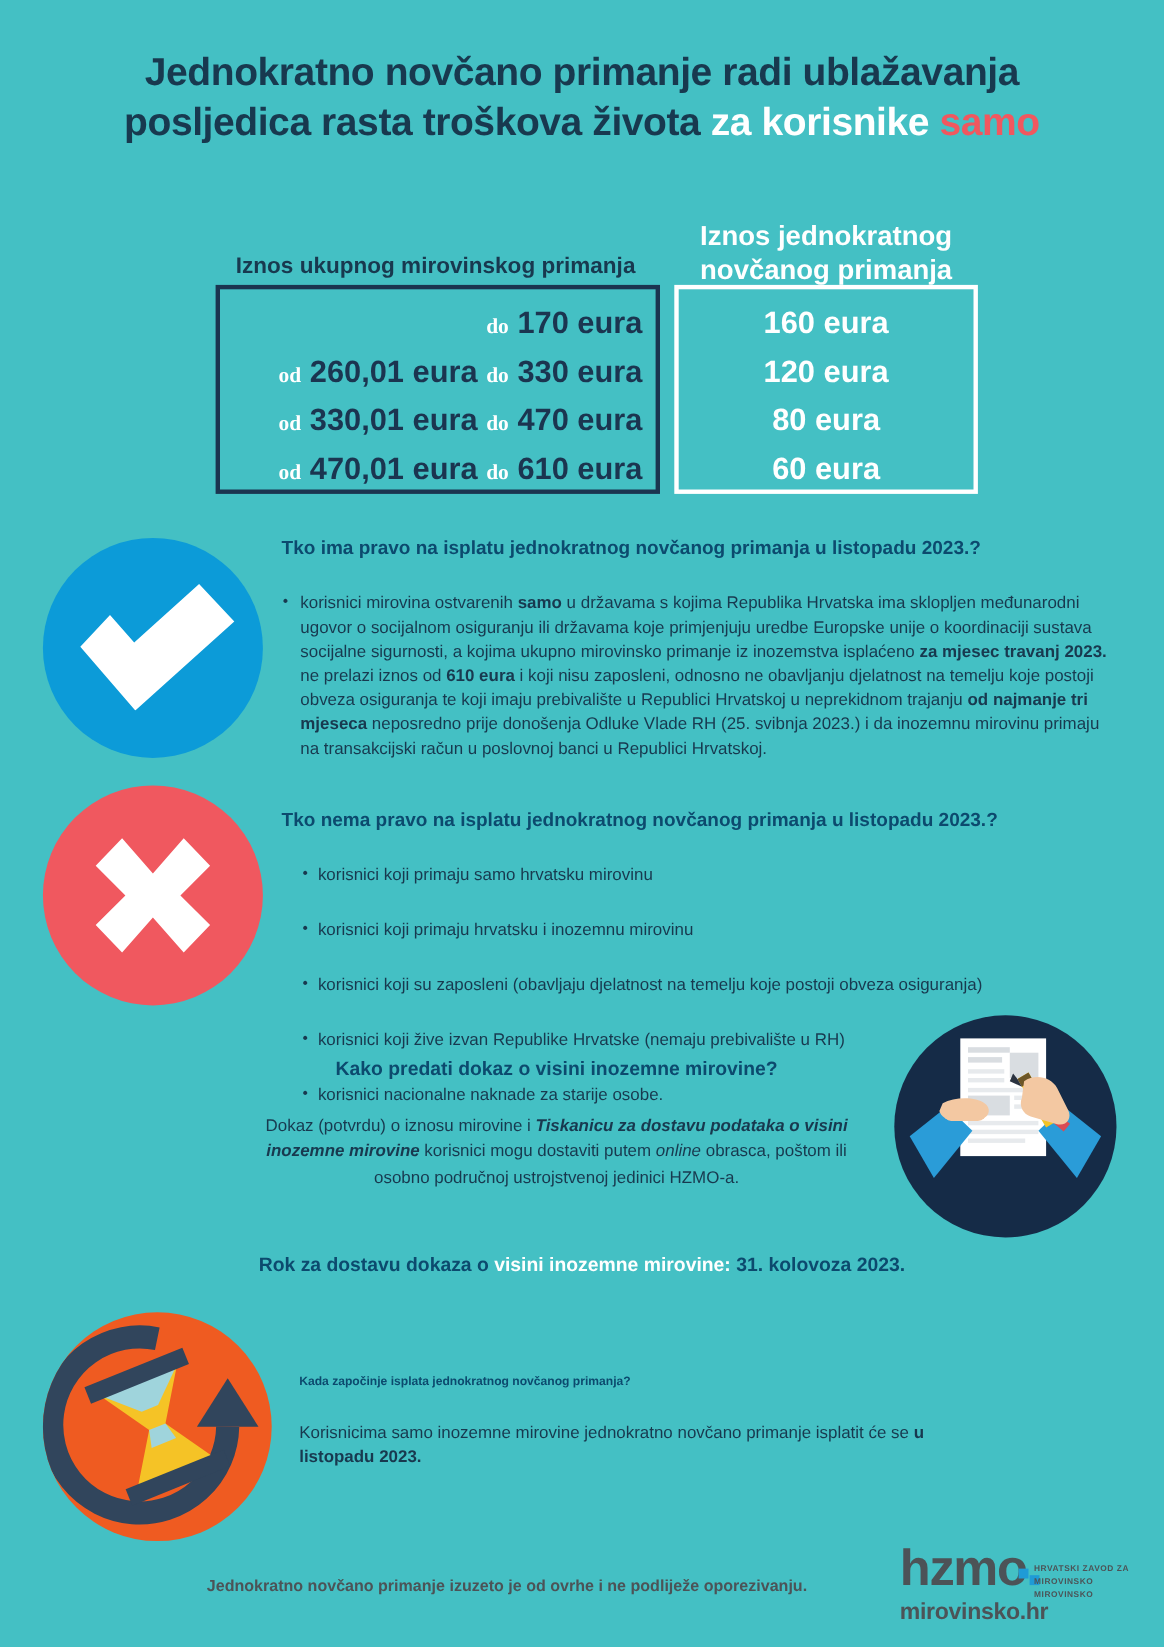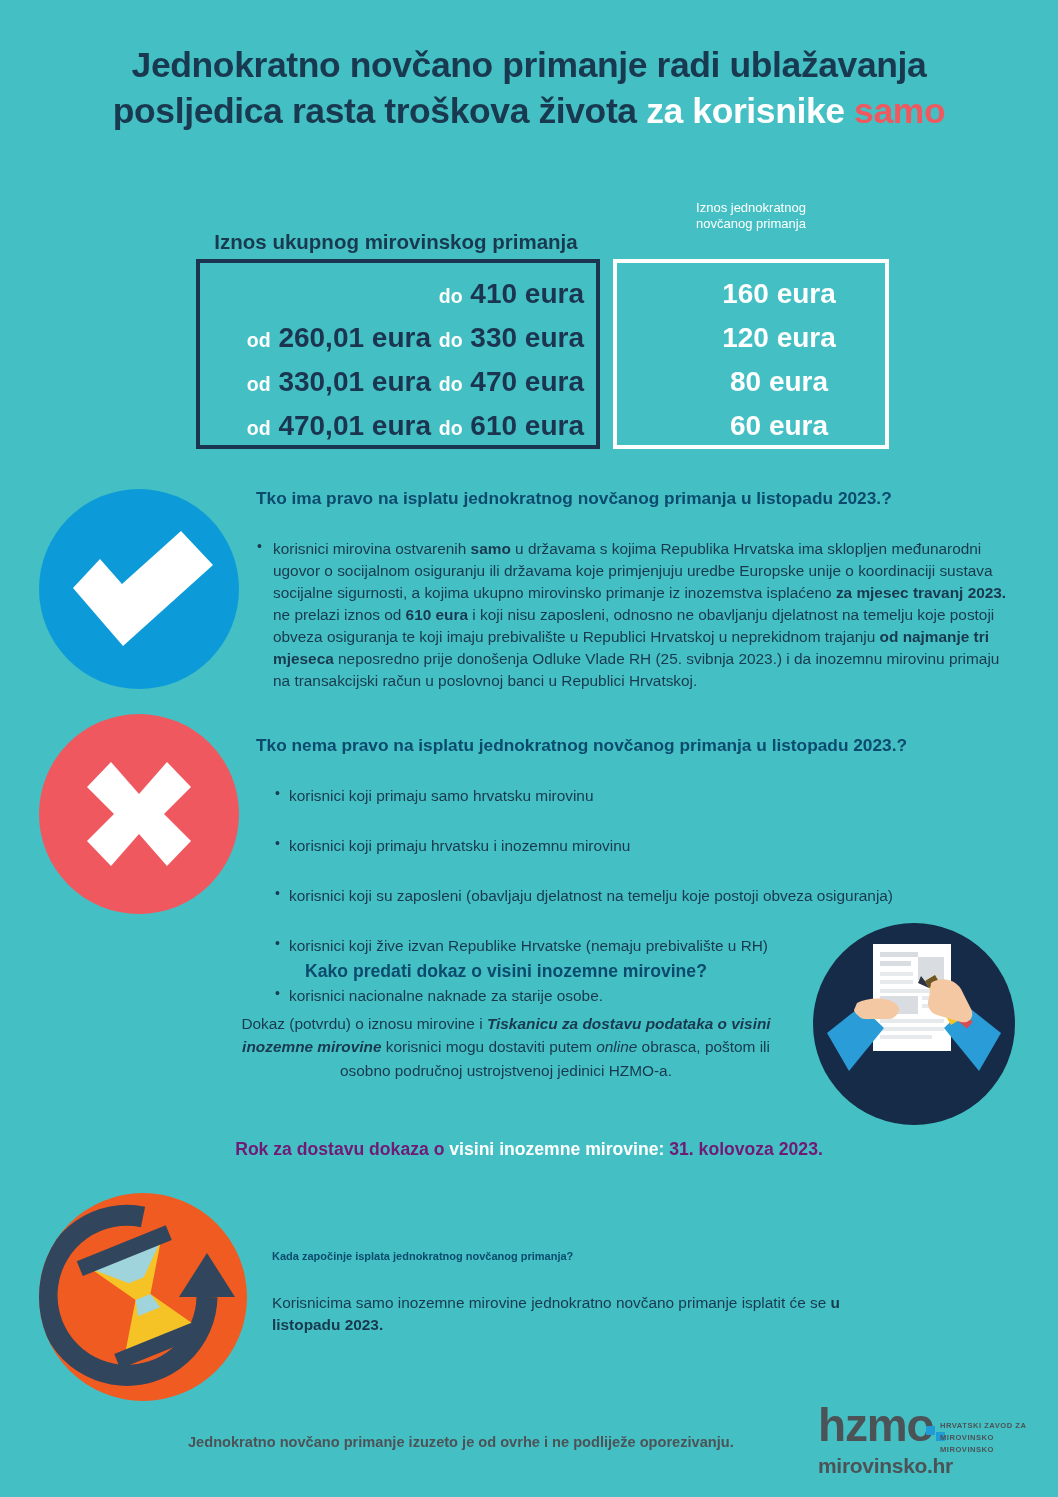--- a/index.html
+++ b/index.html
@@ -25,47 +25,47 @@
 
   
   .tbl{ position:absolute; left:0; top:196px; width:1058px; height:270px; }
 
   .hdr-left{
     position:absolute; left:193px; top:34px; width:406px; text-align:center;
     font-weight:bold; font-size:20.5px; color:#18394f; line-height:1.2;
   }
   .hdr-right{
     position:absolute; left:614px; top:4px; width:274px; text-align:center;
-    font-weight:normal; font-size:13px; color:#ffffff; line-height:1.25;
+    font-weight:bold; font-size:25px; color:#ffffff; line-height:1.25;
   }
 
   .box-left{
     position:absolute; left:196px; top:63px; width:404px; height:190px;
     border:4px solid #1b3550;
   }
   .box-right{
     position:absolute; left:613px; top:63px; width:276px; height:190px;
     border:4px solid #ffffff;
   }
 
   .rows-left{
     position:absolute; left:196px; top:63px; width:404px; height:190px;
     padding:14px 16px 0 10px;
     display:flex; flex-direction:column; justify-content:flex-start; gap:3px;
   }
   .rows-left .r{
     text-align:right; white-space:nowrap;
     font-size:28px; font-weight:bold; color:#1b3550; line-height:1.47;
   }
-  .rows-left .r .p{ color:#ffffff; font-size:19.5px; font-weight:bold; }
+  .rows-left .r .p{ color:#ffffff; font-size:19.5px; font-weight:bold;font-family:Liberation Serif, serif; }
 
   .rows-right{
     position:absolute; left:613px; top:63px; width:276px; height:190px;
     padding:14px 0 0 0;
-    display:flex; flex-direction:column; justify-content:flex-start; gap:3px;margin-left:28px;
+    display:flex; flex-direction:column; justify-content:flex-start; gap:3px;
   }
   .rows-right .r{
     text-align:center; font-size:28px; font-weight:bold; color:#ffffff; line-height:1.47;
   }
 
   
   .sec-h{ font-weight:bold; font-size:17.3px; color:#0c4a6e; line-height:1.35; }
   .body{ font-size:15.4px; color:#18394f; line-height:1.42;margin-top:28px; }
 
   ul.bl{ list-style:none; }
@@ -104,21 +104,21 @@
   }
   .sec3{ position:absolute; left:216px; top:960px; width:580px; text-align:center; }
   .sec3 .sec-h{ margin-bottom:8px; font-size:17.6px; }
   .sec3 .body{ line-height:1.52; }
 
   
   .deadline{
     position:absolute; left:0; top:1138px; width:1058px; text-align:center;
     font-weight:bold; font-size:17.6px; line-height:1.3;
   }
-  .deadline .nav{ color:#701a75; }
+  .deadline .nav{ color:#0c4a6e; }
   .deadline .wht{ color:#ffffff; }
 
   
   .icon-time{
     position:absolute; left:39px; top:1193px; width:208px; height:208px;
     border-radius:50%; background:#ef5b21; overflow:hidden;
   }
   .sec4{ position:absolute; left:272px; top:1249px; width:640px; }
   .sec4 .sec-h{ margin-bottom:7px; font-size:11px; }
   .sec4 .body{ line-height:1.45; }
@@ -169,21 +169,21 @@
       <span>Iznos jednokratnog</span><br>
       <span>novčanog primanja</span>
     </div>
 
     <div class="box-left"></div>
     <div class="box-right"></div>
 
     <div class="rows-left">
       <div class="r">
         <span class="p">do</span>
-        <span>410 eura</span>
+        <span>170 eura</span>
       </div>
       <div class="r">
         <span class="p">od</span>
         <span>260,01 eura</span>
         <span class="p">do</span>
         <span>330 eura</span>
       </div>
       <div class="r">
         <span class="p">od</span>
         <span>330,01 eura</span>

